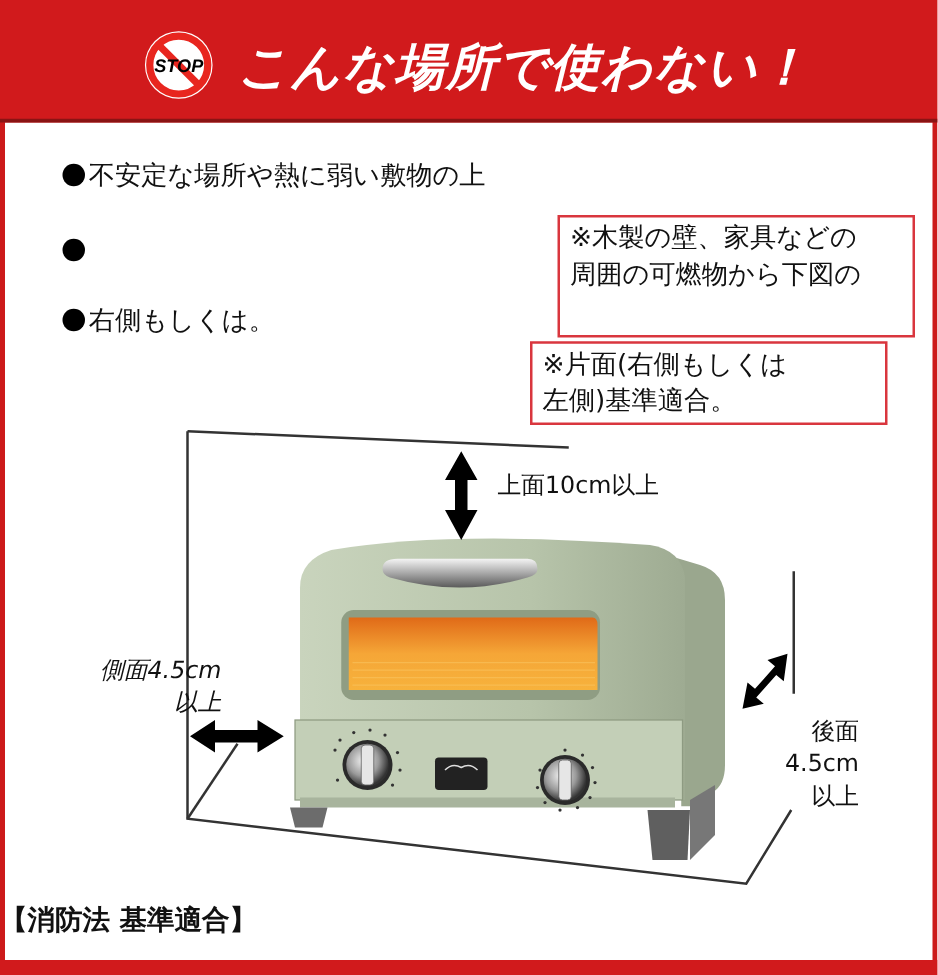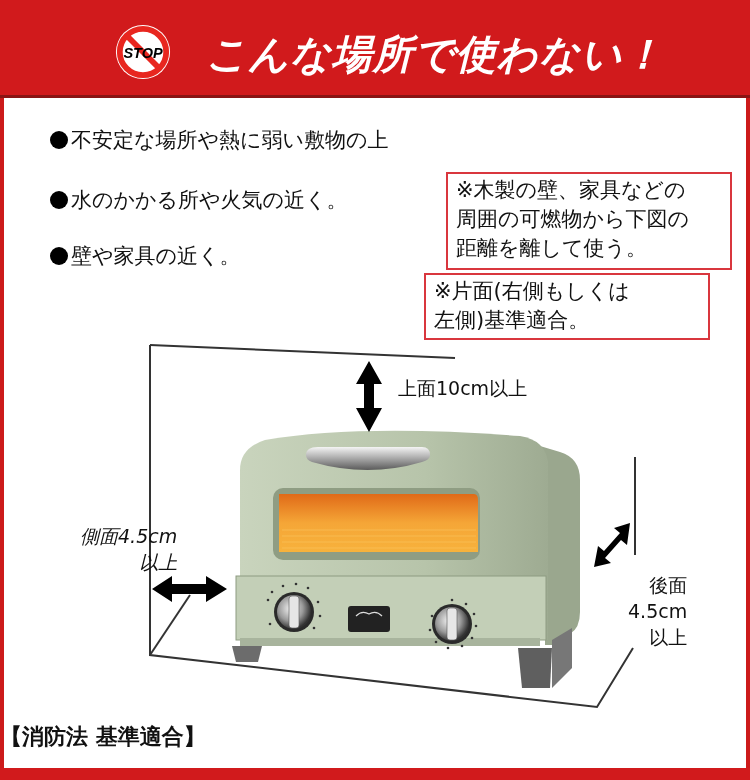--- a/index.html
+++ b/index.html
@@ -5,21 +5,21 @@
   html, body { margin: 0; padding: 0; background: #ffffff; }
   body { width: 750px; height: 780px; position: relative; overflow: hidden;
          font-family: "DejaVu Sans", "Liberation Sans", sans-serif; color: #111; }
 
   .frame { position: absolute; left: 0; top: 0; width: 750px; height: 780px; box-sizing: border-box;
            border-left: 4px solid #cc1a1a; border-right: 4px solid #cc1a1a; }
 
   .header { position: absolute; left: 0; top: 0; width: 750px; height: 98px; background: #d11a1c;
             border-bottom: 3px solid #8a1414; box-sizing: border-box; font-style: italic; }
   .stop-icon { position: absolute; left: 114px; top: 23px; width: 58px; height: 58px; }
-  .header-title { position: absolute; left: 206px; top: 28px; font-size: 40px; line-height: 52px;
+  .header-title { position: absolute; left: 190px; top: 28px; font-size: 40px; line-height: 52px;
                   color: #ffffff; letter-spacing: 1px; white-space: nowrap; font-weight: bold; }
 
   .bullet { position: absolute; left: 50px; font-size: 21px; line-height: 28px; white-space: nowrap; }
   .bullet .dot { display: inline-block; width: 18px; height: 18px; border-radius: 50%; background: #000;
                  vertical-align: -2px; margin-right: 3px; }
 
   .note { position: absolute; border: 2px solid #d9363e; background: #fff; box-sizing: border-box;
           font-size: 21px; line-height: 29px; padding: 2px 8px; white-space: nowrap; }
   .note-1 { left: 446px; top: 172px; width: 286px; height: 98px; }
   .note-2 { left: 424px; top: 273px; width: 286px; height: 67px; }
@@ -45,30 +45,29 @@
     <line x1="13" y1="13" x2="47" y2="47" stroke="#e8261f" stroke-width="6"></line>
     <text x="30" y="36" text-anchor="middle" font-family="Liberation Sans, sans-serif" font-weight="bold" font-size="15" fill="#000">STOP</text>
   </svg>
   <div class="header-title">こんな場所で使わない！</div>
 </div>
 
 <div class="bullet" style="top:126px;">
   <span class="dot"></span><span>不安定な場所や熱に弱い敷物の上</span>
 </div>
 <div class="bullet" style="top:186px;">
-  <span class="dot"></span><span>水のかかる所や火気の近く。</span>
+  <span class="dot"></span>
 </div>
 <div class="bullet" style="top:242px;">
-  <span class="dot"></span><span>壁や家具の近く。</span>
+  <span class="dot"></span><span>右側もしくは。</span>
 </div>
 
 <div class="note note-1">
   <span>※木製の壁、家具などの</span>
   <span>周囲の可燃物から下図の</span>
-  <span>距離を離して使う。</span>
 </div>
 <div class="note note-2">
   <span>※片面(右側もしくは</span>
   <span>左側)基準適合。</span>
 </div>
 
 <div class="diagram">
   <svg width="750" height="400" viewBox="0 330 750 400">
     <defs>
       <linearGradient id="bodyGrad" x1="0" y1="0" x2="1" y2="0">

